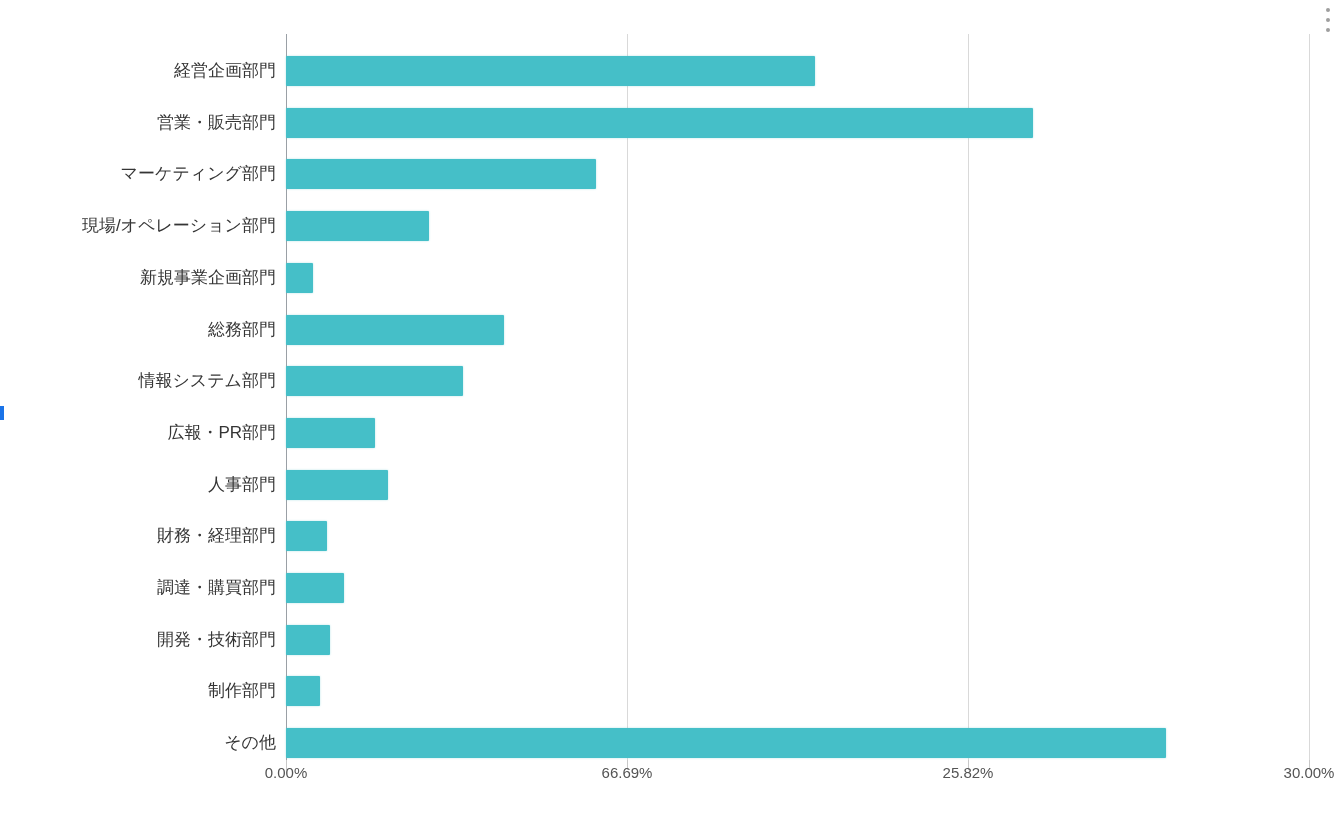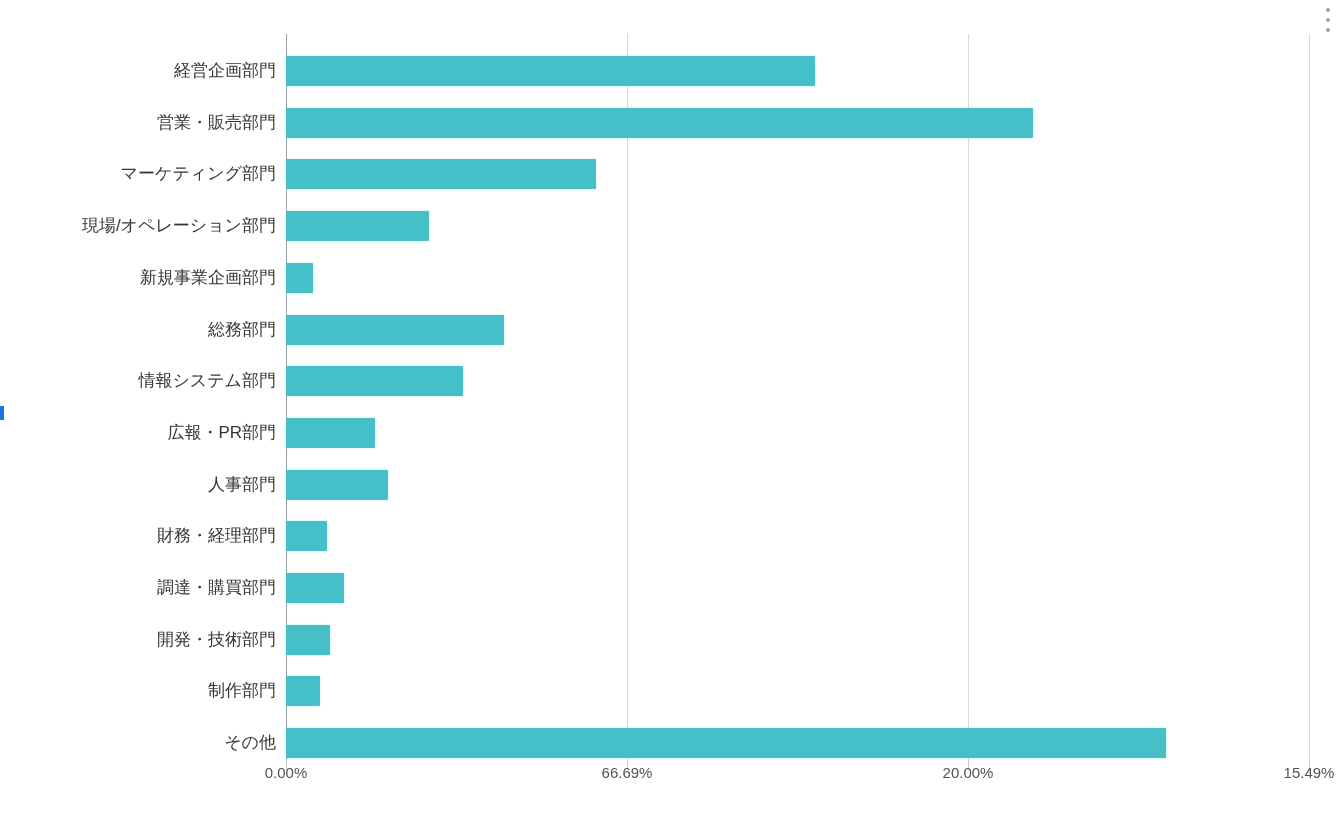--- a/index.html
+++ b/index.html
@@ -196,17 +196,17 @@
       <div class="cat-label" style="top: 469.6px;">人事部門</div>
       <div class="cat-label" style="top: 521.3px;">財務・経理部門</div>
       <div class="cat-label" style="top: 573px;">調達・購買部門</div>
       <div class="cat-label" style="top: 624.7px;">開発・技術部門</div>
       <div class="cat-label" style="top: 676.4px;">制作部門</div>
       <div class="cat-label" style="top: 728.1px;">その他</div>
     </div>
   <div id="ticks-layer">
       <div class="tick-label" style="left: 286px;">0.00%</div>
       <div class="tick-label" style="left: 627px;">66.69%</div>
-      <div class="tick-label" style="left: 968px;">20.00%</div>
-      <div class="tick-label" style="left: 1309px;">15.49%</div>
+      <div class="tick-label" style="left: 968px;">25.82%</div>
+      <div class="tick-label" style="left: 1309px;">30.00%</div>
     </div>
 
 </div>
 
 </body></html>

